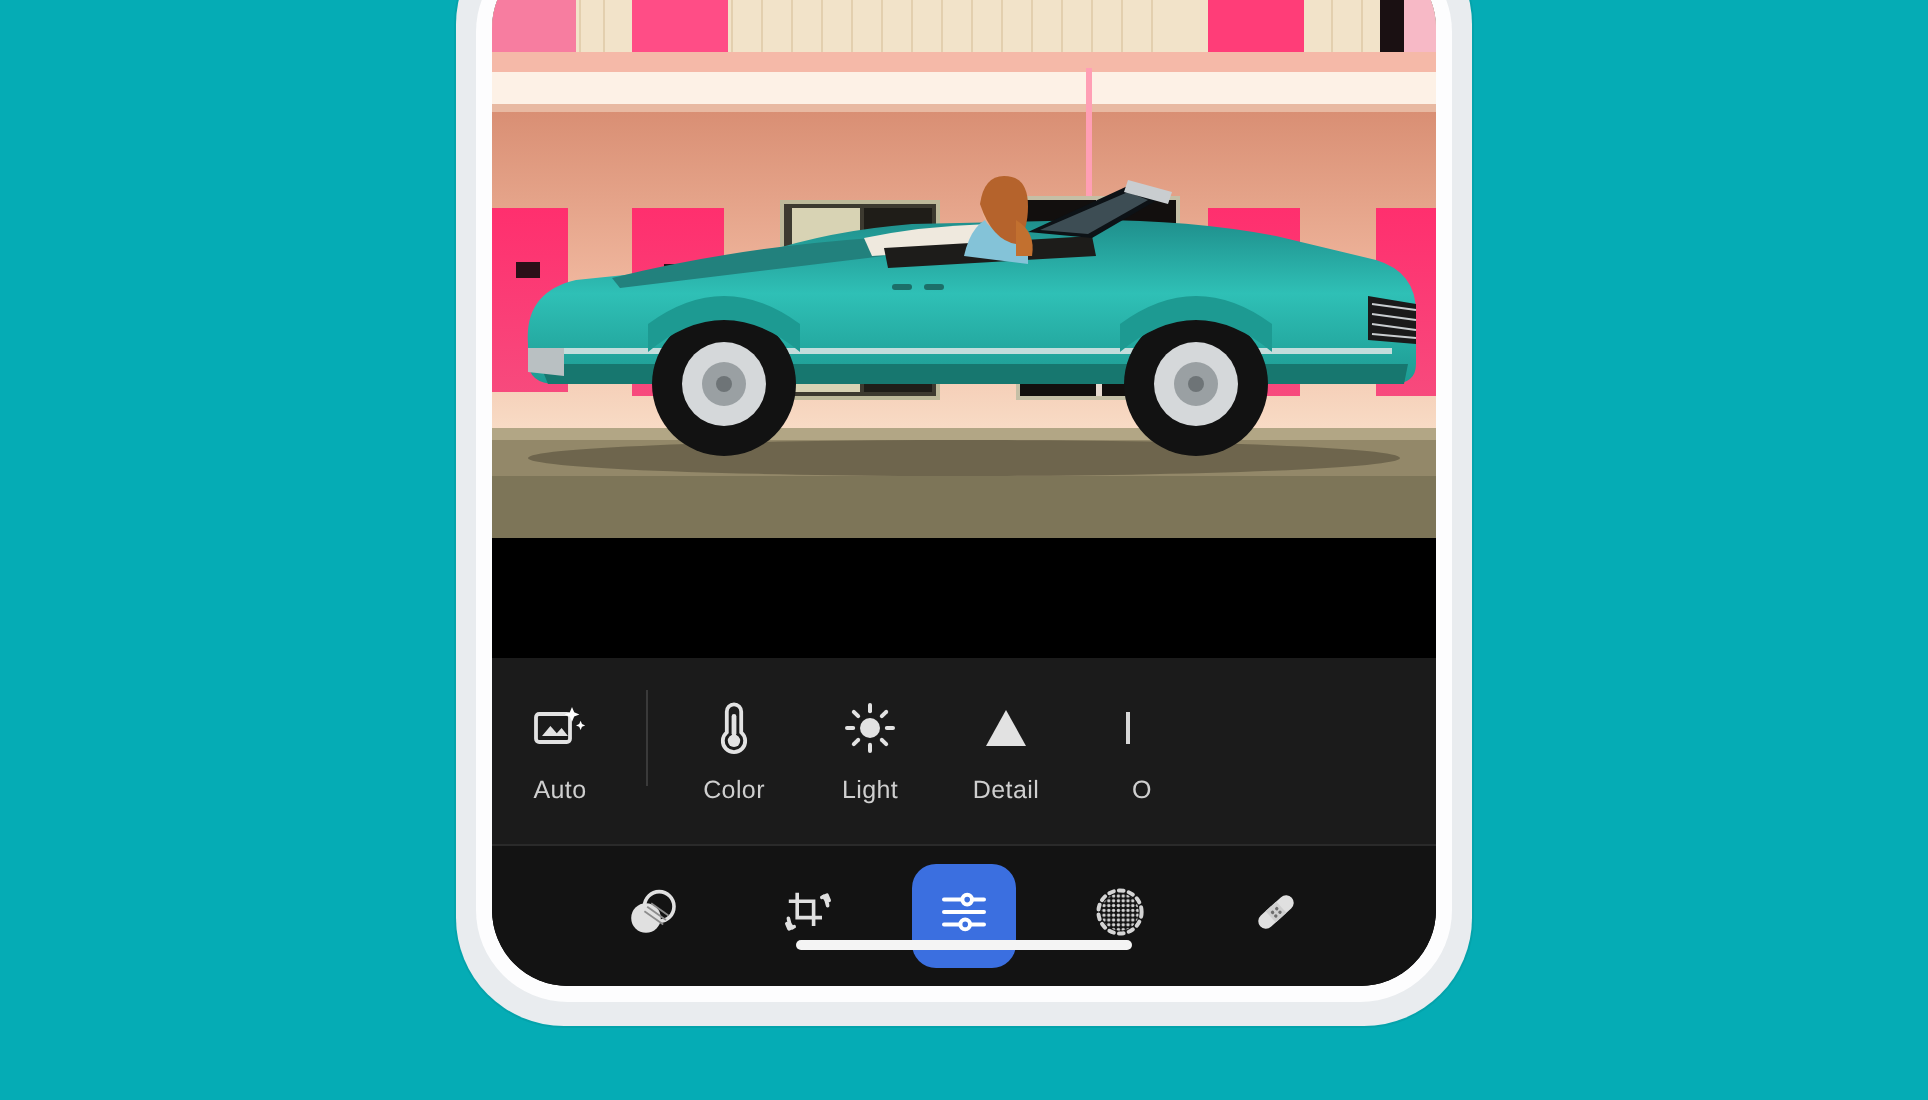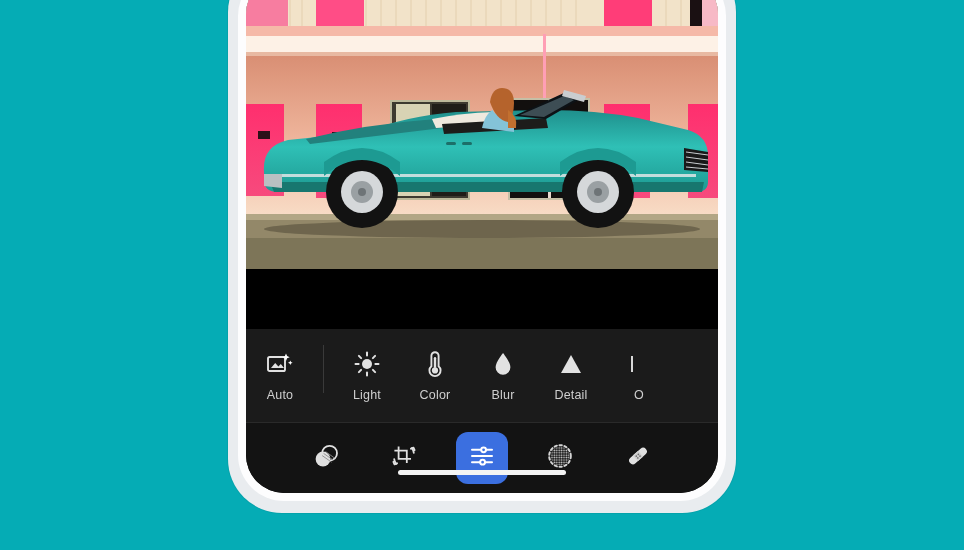--- a/index.html
+++ b/index.html
@@ -268,56 +268,48 @@
             <path d="M23.3 8.4l.7 1.6 1.6.7-1.6.7-.7 1.6-.7-1.6-1.6-.7 1.6-.7z" fill="#ffffff"></path>
           </svg>
         </span>
         <span class="tlabel">Auto</span>
       </div>
 
       <div class="tool-divider"></div>
 
       <div class="tool">
         <span class="ticon">
+          <svg width="18" height="28" viewBox="0 0 18 28">
+            <path d="M9 2.2c-2.1 0-3.6 1.6-3.6 3.6v10.4a5.6 5.6 0 1 0 7.2 0V5.8C12.6 3.8 11.1 2.2 9 2.2z" stroke="#e2e2e2" stroke-width="1.9" fill="none"></path>
+            <circle cx="9" cy="20.4" r="3.1" fill="#e2e2e2"></circle>
+            <rect x="7.8" y="7" width="2.4" height="11" rx="1.2" fill="#e2e2e2"></rect>
+          </svg>
+        </span>
+        <span class="tlabel">Color</span>
+      </div>
+
+      <div class="tool">
+        <span class="ticon">
           <svg width="26" height="26" viewBox="0 0 26 26">
             <circle cx="13" cy="13" r="5" fill="#e2e2e2"></circle>
             <g stroke="#e2e2e2" stroke-width="2" stroke-linecap="round">
               <line x1="13" y1="1.5" x2="13" y2="4.6"></line>
               <line x1="13" y1="21.4" x2="13" y2="24.5"></line>
               <line x1="1.5" y1="13" x2="4.6" y2="13"></line>
               <line x1="21.4" y1="13" x2="24.5" y2="13"></line>
               <line x1="4.9" y1="4.9" x2="7.1" y2="7.1"></line>
               <line x1="18.9" y1="18.9" x2="21.1" y2="21.1"></line>
               <line x1="4.9" y1="21.1" x2="7.1" y2="18.9"></line>
               <line x1="18.9" y1="7.1" x2="21.1" y2="4.9"></line>
             </g>
           </svg>
         </span>
         <span class="tlabel">Light</span>
       </div>
 
-      <div class="tool">
-        <span class="ticon">
-          <svg width="18" height="28" viewBox="0 0 18 28">
-            <path d="M9 2.2c-2.1 0-3.6 1.6-3.6 3.6v10.4a5.6 5.6 0 1 0 7.2 0V5.8C12.6 3.8 11.1 2.2 9 2.2z" stroke="#e2e2e2" stroke-width="1.9" fill="none"></path>
-            <circle cx="9" cy="20.4" r="3.1" fill="#e2e2e2"></circle>
-            <rect x="7.8" y="7" width="2.4" height="11" rx="1.2" fill="#e2e2e2"></rect>
-          </svg>
-        </span>
-        <span class="tlabel">Color</span>
-      </div>
-
-      <div class="tool">
-        <span class="ticon">
-          <svg width="20" height="26" viewBox="0 0 20 26">
-            <path d="M10 2C10 2 2.6 11 2.6 16.3A7.4 7.4 0 0 0 17.4 16.3C17.4 11 10 2 10 2z" fill="#e2e2e2"></path>
-          </svg>
-        </span>
-        <span class="tlabel">Blur</span>
-      </div>
 
 
       <div class="tool">
         <span class="ticon">
           <svg width="26" height="24" viewBox="0 0 26 24">
             <path d="M13 3 L23 21 L3 21 Z" fill="#e2e2e2"></path>
           </svg>
         </span>
         <span class="tlabel">Detail</span>
       </div>

